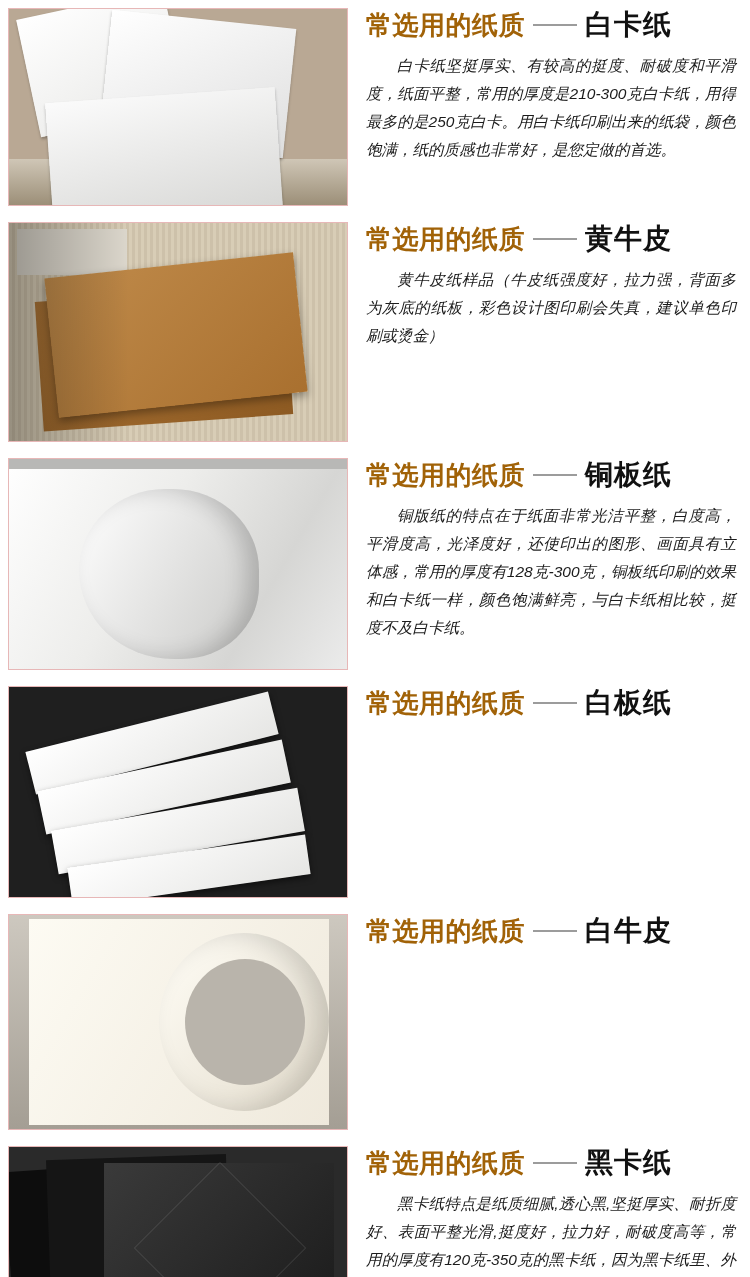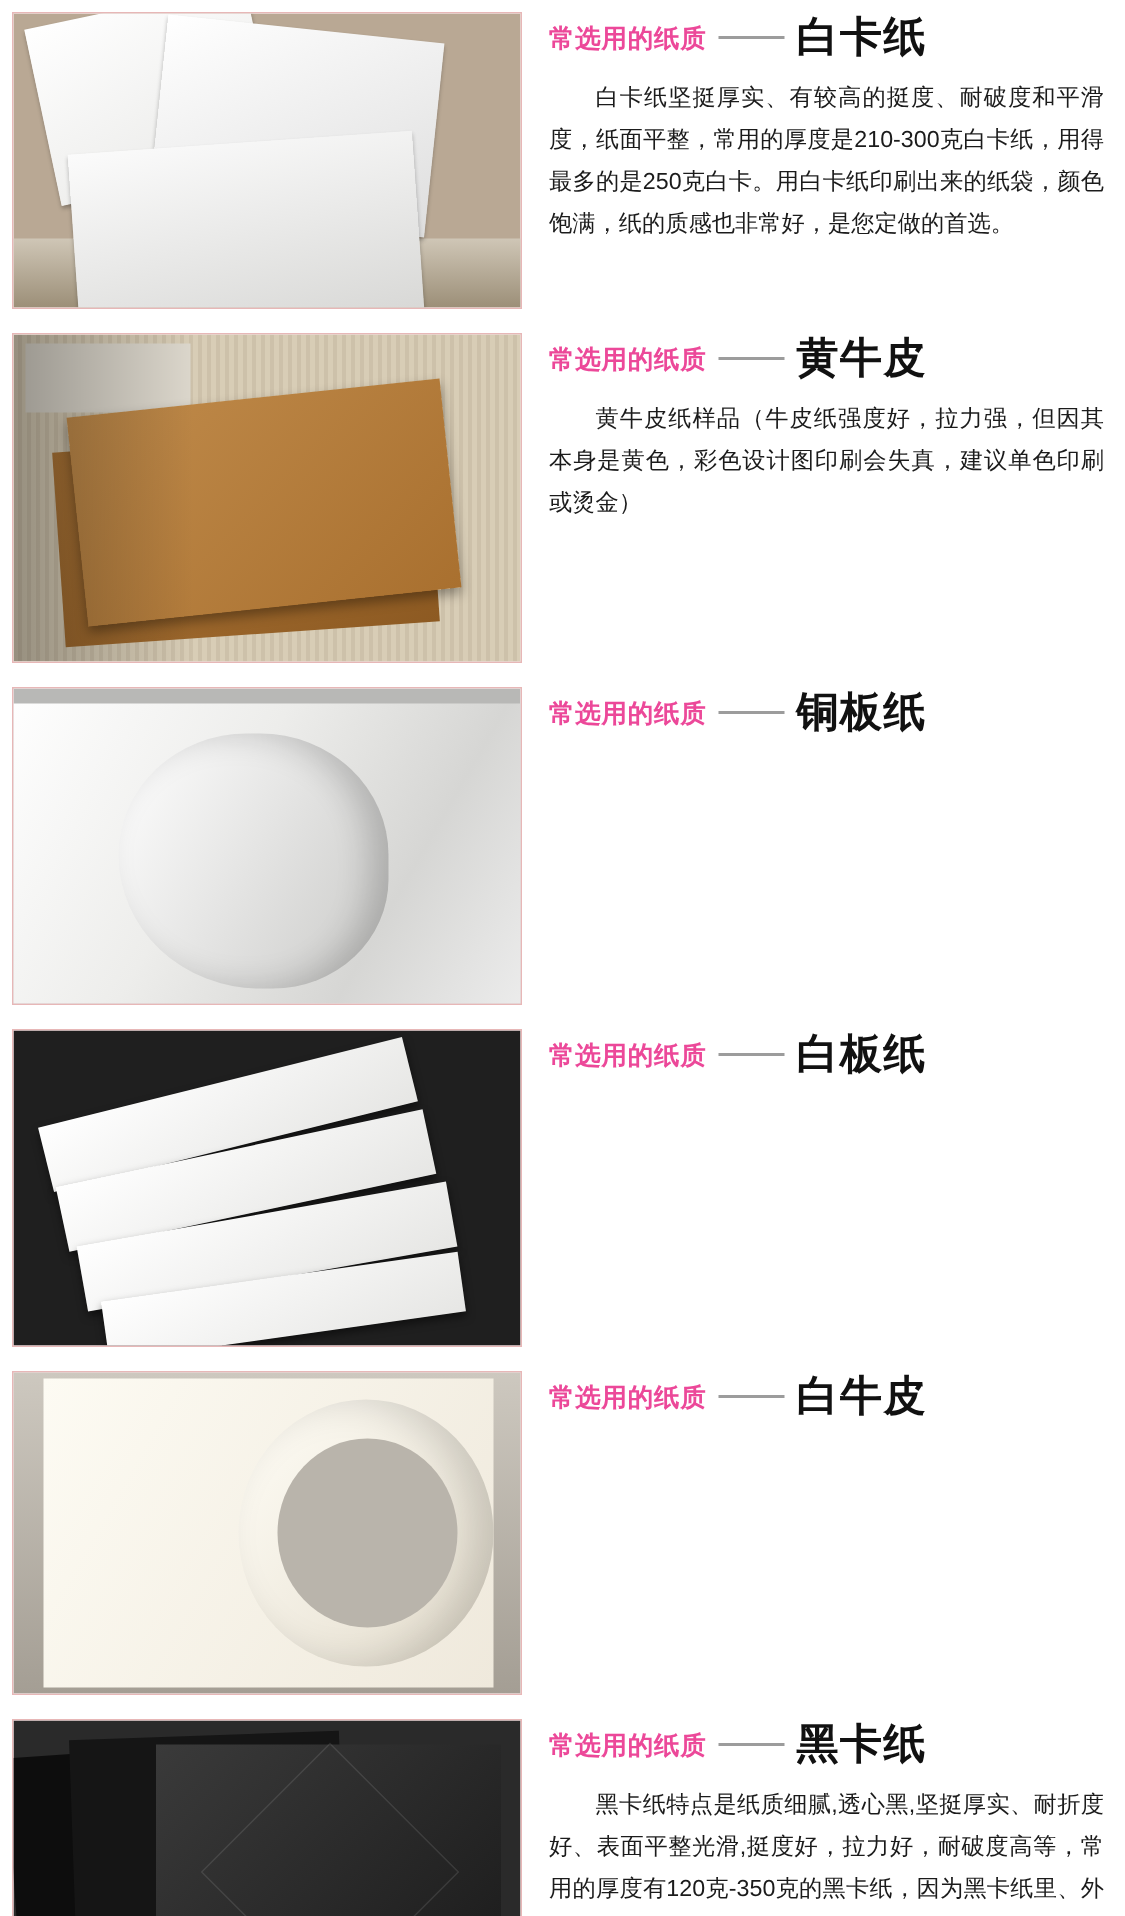--- a/index.html
+++ b/index.html
@@ -43,23 +43,23 @@
     padding: 0 14px 0 18px;
     box-sizing: border-box;
   }
   .head {
     display: flex;
     align-items: center;
     white-space: nowrap;
     margin-top: 6px;
   }
   .head .lead {
-    font-size: 17px;
+    font-size: 26px;
     font-weight: bold;
-    color: #ec4899;
+    color: #a16207;
     letter-spacing: 0.5px;
   }
   .head .dash {
     flex: 0 0 auto;
     width: 44px;
     height: 0;
     border-top: 2px solid #9c9c9c;
     margin: 0 8px;
   }
   .head .kw {
@@ -68,20 +68,21 @@
     color: #111;
     letter-spacing: 1px;
   }
   .body-text {
     font-size: 15.5px;
     line-height: 28px;
     color: #1b1b1b;
     margin-top: 8px;
     text-align: justify;
     text-indent: 2em;
+    font-style: italic;
   }
 
   
   .ph1 { height: 196px; background: #b9a894; }
   .ph1 .stackA, .ph1 .stackB, .ph1 .stackC {
     position: absolute;
     background: #f7f7f5;
     box-shadow: 0 2px 3px rgba(0,0,0,.28);
   }
   .ph1 .stackA { left: 18px; top: -6px; width: 150px; height: 120px; transform: rotate(-12deg); background: linear-gradient(160deg,#ffffff,#e8e8e6); }
@@ -152,37 +153,38 @@
         <div class="kraft1"></div>
         <div class="shadow"></div>
       </div>
     </div>
     <div class="text-col">
       <div class="head">
         <span class="lead">常选用的纸质</span>
         <span class="dash"></span>
         <span class="kw">黄牛皮</span>
       </div>
-      <div class="body-text">黄牛皮纸样品（牛皮纸强度好，拉力强，但因其本身是黄色，彩色设计图印刷会失真，建议单色印刷或烫金）</div>
+      <div class="body-text">黄牛皮纸样品（牛皮纸强度好，拉力强，背面多为灰底的纸板，彩色设计图印刷会失真，建议单色印刷或烫金）</div>
     </div>
   </div>
 
   <div class="section">
     <div class="photo">
       <div class="photo-inner ph3">
         <div class="sheet"></div>
         <div class="curl"></div>
       </div>
     </div>
     <div class="text-col">
       <div class="head">
         <span class="lead">常选用的纸质</span>
         <span class="dash"></span>
         <span class="kw">铜板纸</span>
       </div>
+      <div class="body-text">铜版纸的特点在于纸面非常光洁平整，白度高，平滑度高，光泽度好，还使印出的图形、画面具有立体感，常用的厚度有128克-300克，铜板纸印刷的效果和白卡纸一样，颜色饱满鲜亮，与白卡纸相比较，挺度不及白卡纸。</div>
     </div>
   </div>
 
   <div class="section">
     <div class="photo">
       <div class="photo-inner ph4">
         <div class="card c1"></div>
         <div class="card c2"></div>
         <div class="card c3"></div>
         <div class="card c4"></div>

